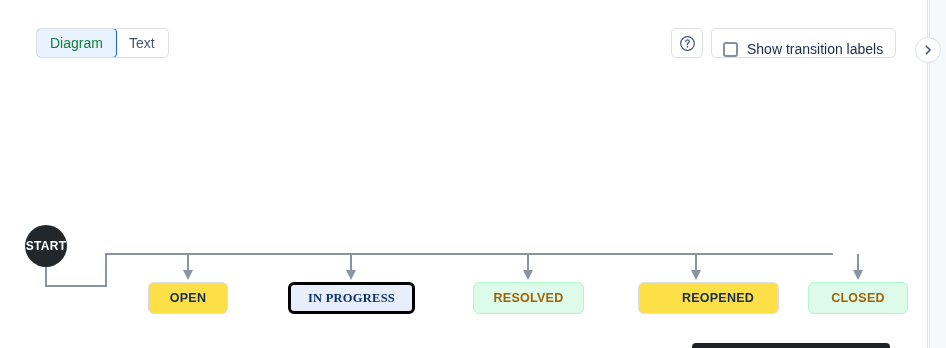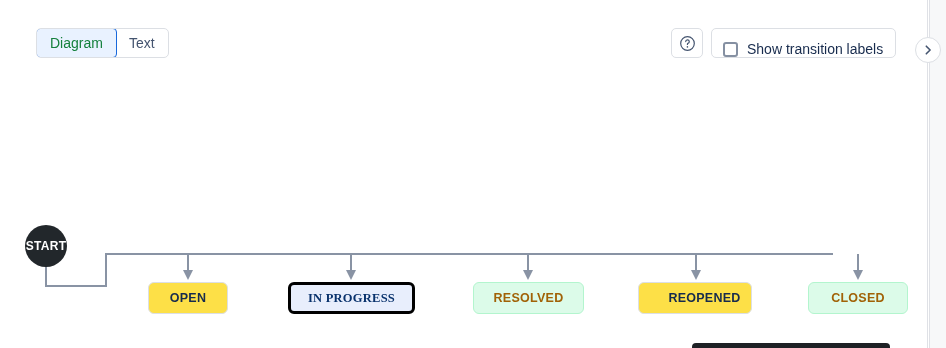--- a/index.html
+++ b/index.html
@@ -250,21 +250,21 @@
       </g>
     </svg>
 
     <div class="start-node">
       <span>START</span>
     </div>
 
     <div class="node grey" style="left:148px; width:80px;">OPEN</div>
     <div class="node blue" style="left:288px; width:127px;">IN PROGRESS</div>
     <div class="node green" style="left:473px; width:111px;">RESOLVED</div>
-    <div class="node grey" style="left:638px; width:114px;padding-left:19px;">REOPENED</div>
+    <div class="node grey" style="left:638px; width:141px;padding-left:19px;">REOPENED</div>
     <div class="node green" style="left:808px; width:100px;">CLOSED</div>
 
     <div class="bottom-dark"></div>
   </div>
 
   <div class="toolbar">
 
     <div class="segmented">
       <button class="seg-btn active">Diagram</button>
       <button class="seg-btn">Text</button>

